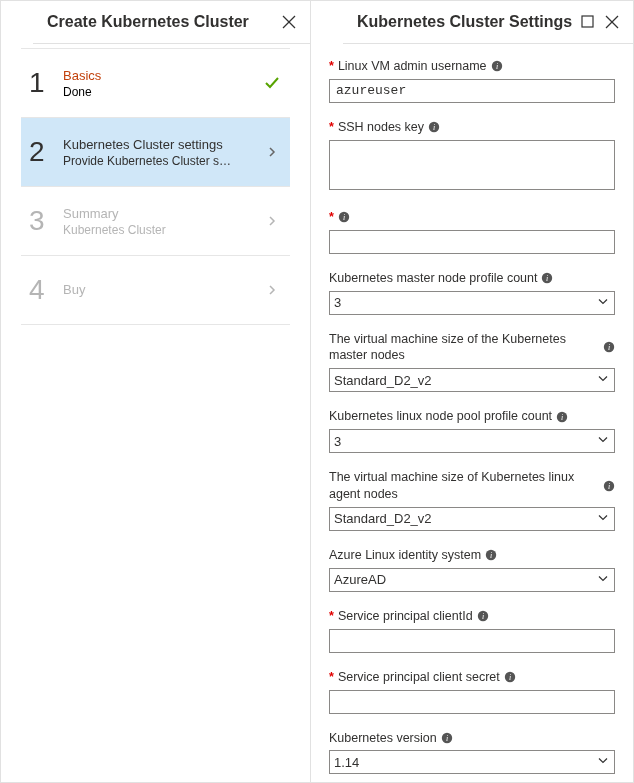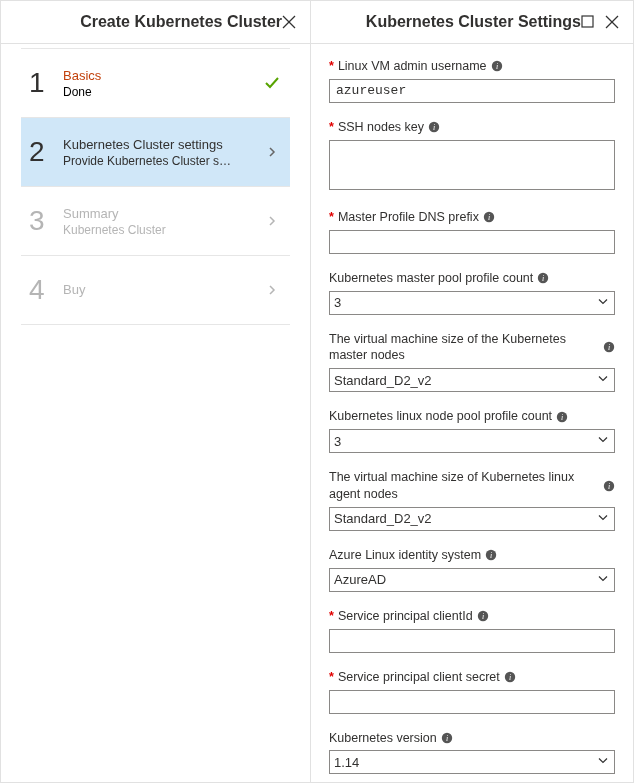--- a/index.html
+++ b/index.html
@@ -9,22 +9,22 @@
     background: #fff;
     color: #323130;
     width: 634px;
     height: 783px;
     overflow: hidden;
   }
   .container { display: flex; height: 100%; border: 1px solid #e1e1e1; }
   .left-panel { width: 310px; border-right: 1px solid #e1e1e1; display: flex; flex-direction: column; }
   .right-panel { flex: 1; display: flex; flex-direction: column; }
   .panel-header {
-    display: flex; align-items: center; justify-content: flex-end;
-    padding: 12px 14px; border-bottom: 1px solid #e1e1e1; font-size: 16px; font-weight: 600;
+    display: flex; align-items: center; justify-content: space-between;
+    padding: 12px 14px; border-bottom: 1px solid #e1e1e1; font-size: 16px; font-weight: 600; margin-left: 32px;
   }
   .header-icons { display: flex; gap: 10px; align-items: center; }
   .close-icon, .pin-icon { cursor: pointer; width: 14px; height: 14px; display: inline-flex; }
   .steps { padding: 4px 20px 0 20px; }
   .step {
     display: flex; align-items: center; padding: 18px 8px;
     border-bottom: 1px solid #e6e6e6; cursor: pointer; position: relative;
   }
   .step:first-child { border-top: 1px solid #e6e6e6; }
   .step-number { font-size: 28px; font-weight: 300; width: 28px; color: #323130; }
@@ -164,34 +164,33 @@
                 <text x="6" y="9" text-anchor="middle" font-size="8" fill="#fff" font-family="Georgia" font-style="italic">i</text>
               </svg>
             </span>
         </div>
         <textarea style=""></textarea>
       </div>
 
       <div class="field">
         <div class="label-row">
           <span class="req">*</span>
-          <span>Master Profile DNS prefix</span>
           <span class="info-icon">
               <svg width="12" height="12" viewBox="0 0 12 12">
                 <circle cx="6" cy="6" r="5.2" fill="#555"></circle>
                 <text x="6" y="9" text-anchor="middle" font-size="8" fill="#fff" font-family="Georgia" font-style="italic">i</text>
               </svg>
             </span>
         </div>
         <input type="text" value="" style="">
       </div>
 
       <div class="field">
         <div class="label-row">
-          <span>Kubernetes master pool profile count</span>
+          <span>Kubernetes master node profile count</span>
           <span class="info-icon">
               <svg width="12" height="12" viewBox="0 0 12 12">
                 <circle cx="6" cy="6" r="5.2" fill="#555"></circle>
                 <text x="6" y="9" text-anchor="middle" font-size="8" fill="#fff" font-family="Georgia" font-style="italic">i</text>
               </svg>
             </span>
         </div>
         <div class="select-wrap">
           <select><option>3</option></select>
           <span class="select-arrow"><svg width="12" height="12" viewBox="0 0 12 12">

